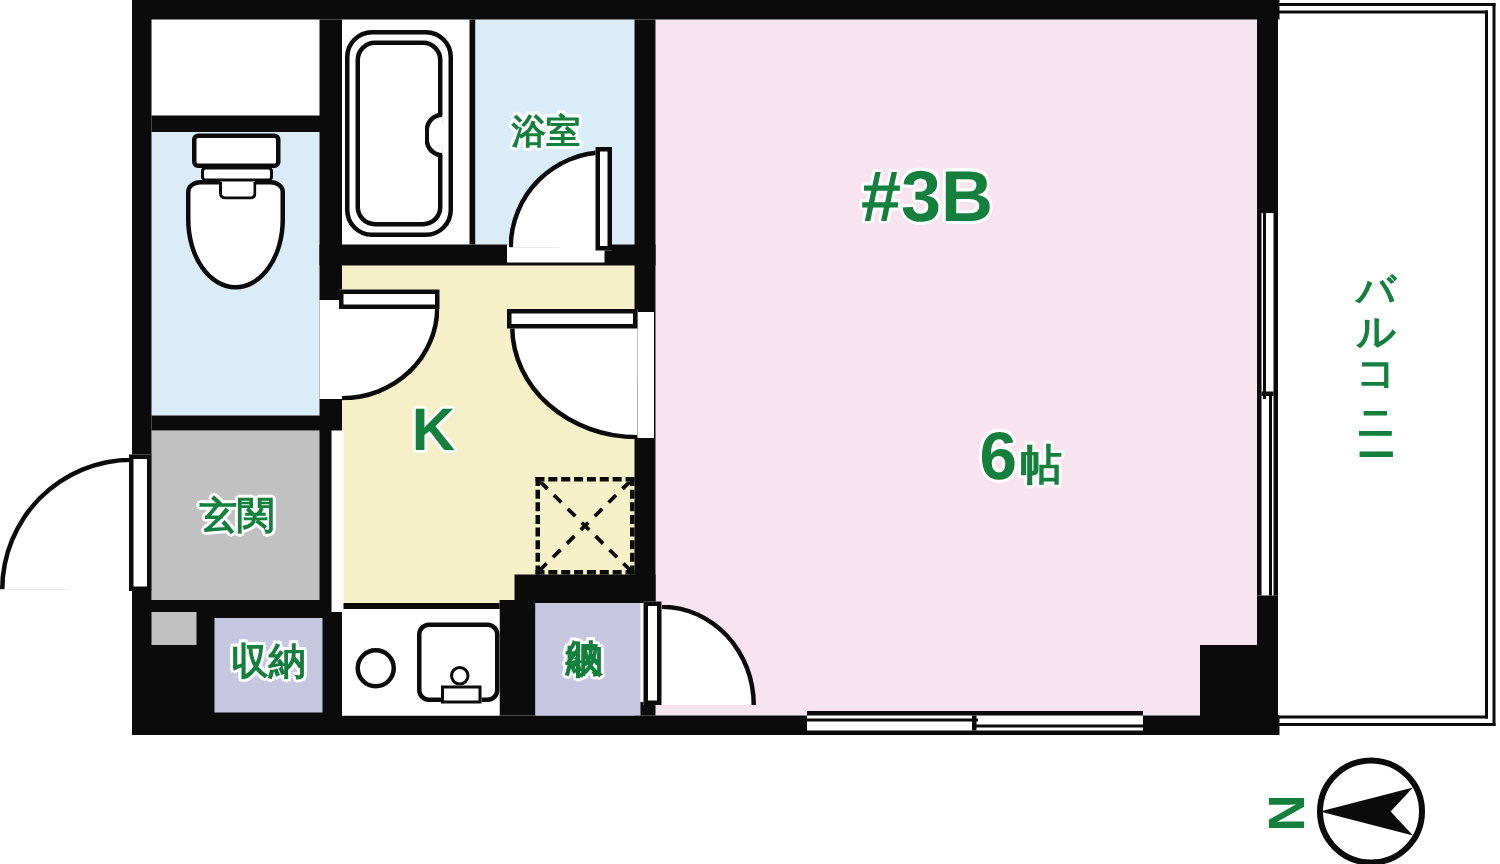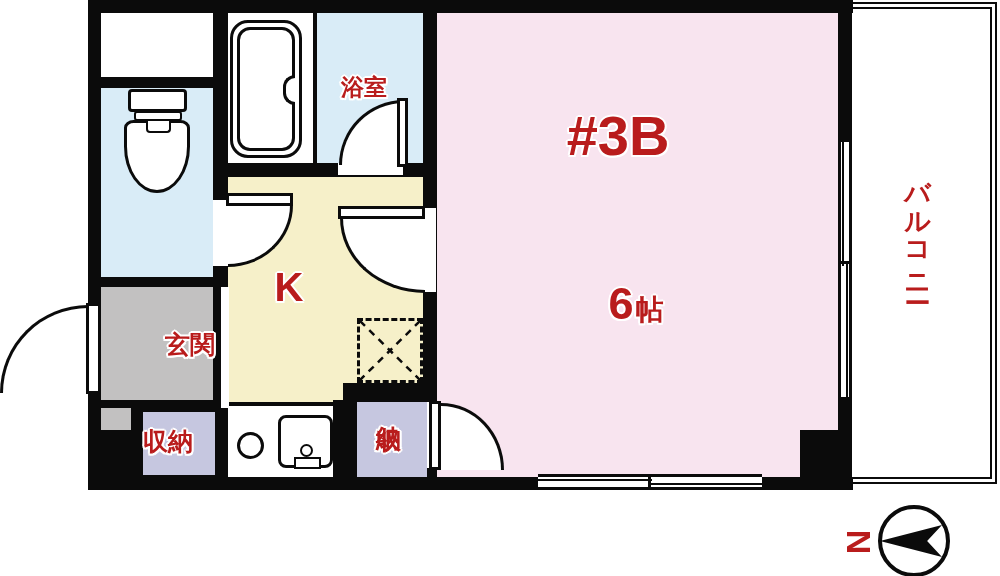--- a/index.html
+++ b/index.html
@@ -3,21 +3,21 @@
 <meta charset="utf-8">
 <style>
   html,body{margin:0;padding:0;background:#fff;}
   *{box-sizing:border-box;}
   .plan{position:relative;width:1000px;height:576px;background:#fff;overflow:hidden;
         font-family:"Liberation Sans","DejaVu Sans",sans-serif;}
   .abs{position:absolute;}
   .wall{position:absolute;background:var(--wall);}
   .cut{position:absolute;background:#fff;}
   .fill{position:absolute;}
-  .lbl{position:absolute;font-weight:bold;color:#b91c1c;line-height:1;white-space:nowrap;
+  .lbl{position:absolute;font-weight:bold;color:#15803d;line-height:1;white-space:nowrap;
        text-shadow:2px 0 0 #fff,-2px 0 0 #fff,0 2px 0 #fff,0 -2px 0 #fff,
                    1.5px 1.5px 0 #fff,-1.5px 1.5px 0 #fff,1.5px -1.5px 0 #fff,-1.5px -1.5px 0 #fff;}
   .lbl.c{text-align:center;}
   .vert{writing-mode:vertical-rl;}
   .arc{position:absolute;background:#fff;border:0 solid var(--wall);}
   .leaf{position:absolute;background:#fff;border:3px solid var(--wall);}
   .fx{position:absolute;background:#fff;border:3px solid var(--wall);}
 </style>
 </head>
 <body>
@@ -110,28 +110,28 @@
     <div class="fx" style="left:13px;top:39px;width:27px;height:12px;border-width:2px;"></div>
   </div>
 
   <div class="abs" style="left:357px;top:318px;width:66px;height:65px;border:3px dashed var(--wall);">
     <svg width="60" height="59" style="display:block;">
       <line x1="0" y1="0" x2="60" y2="59" stroke="#0b0b0b" stroke-width="2.5" stroke-dasharray="7,6"></line>
       <line x1="60" y1="0" x2="0" y2="59" stroke="#0b0b0b" stroke-width="2.5" stroke-dasharray="7,6"></line>
     </svg>
   </div>
 
-  <div class="lbl c" style="left:518px;top:108px;width:200px;font-size:56px;">#3B</div>
-  <div class="lbl c" style="left:536px;top:281px;width:200px;font-size:45px;">
+  <div class="lbl c" style="left:518px;top:108px;width:200px;font-size:48px;">#3B</div>
+  <div class="lbl c" style="left:508px;top:281px;width:200px;font-size:45px;text-align:right;">
     <span>6</span><span style="font-size:28px;margin-left:2px;">帖</span>
   </div>
   <div class="lbl c" style="left:239px;top:267px;width:100px;font-size:40px;">K</div>
   <div class="lbl c" style="left:317px;top:76px;width:94px;font-size:23px;">浴室</div>
-  <div class="lbl c" style="left:101px;top:332px;width:114px;font-size:25px;text-align:right;">玄関</div>
-  <div class="lbl c" style="left:143px;top:429px;width:48px;font-size:25px;">収納</div>
+  <div class="lbl c" style="left:101px;top:332px;width:114px;font-size:25px;">玄関</div>
+  <div class="lbl c" style="left:143px;top:429px;width:72px;font-size:25px;">収納</div>
   <div class="lbl vert" style="left:376px;top:406px;height:70px;font-size:25px;">収納</div>
   <div class="lbl vert" style="left:905px;top:163px;height:145px;font-size:26px;letter-spacing:2px;">バルコニー</div>
 
   <div class="abs" style="left:838px;top:503px;width:120px;height:73px;">
     <div class="fx" style="left:40px;top:2px;width:72px;height:72px;border-width:4px;border-radius:50%;"></div>
     <div class="abs" style="left:42px;top:22px;width:62px;height:32px;background:var(--wall);clip-path:polygon(0% 50%,100% 0%,76% 50%,100% 100%);"></div>
     <div class="lbl" style="left:3px;top:21px;width:36px;height:36px;font-size:34px;text-align:center;transform:rotate(-90deg);text-shadow:none;">N</div>
   </div>
 
 </div>

